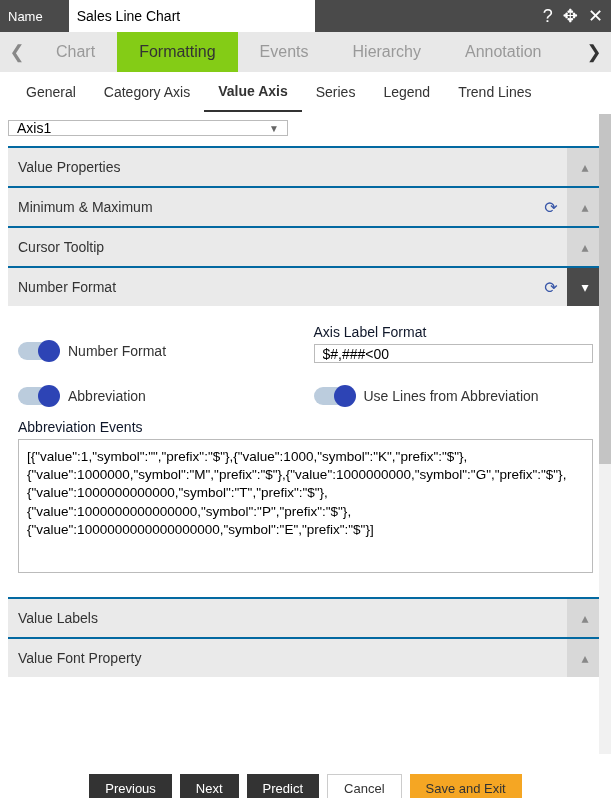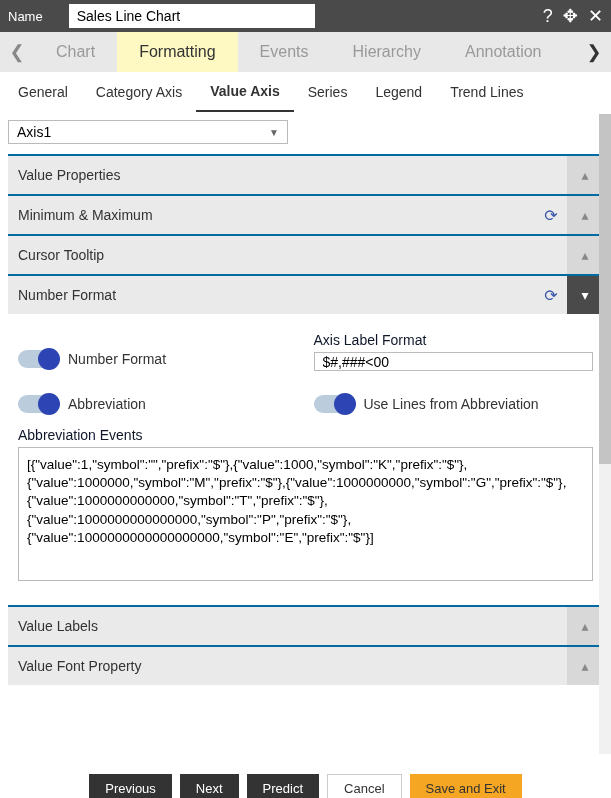--- a/index.html
+++ b/index.html
@@ -1,34 +1,34 @@
 <!DOCTYPE html>
 <html><head>
 <meta charset="utf-8">
 <style>
 * { box-sizing: border-box; margin: 0; padding: 0; font-family: Arial, sans-serif; }
 body { width: 611px; height: 798px; background: #fff; overflow: hidden; }
 
 .header { height: 32px; background: #4a4a4a; display: flex; align-items: center; padding: 0 8px; }
 .header-label { color: #fff; font-size: 13px; margin-right: 26px; }
-.header-input { height: 24px; width: 246px; border: none; padding: 0 8px; font-size: 14px; }
+.header-input { height: 32px; width: 246px; border: none; padding: 0 8px; font-size: 14px; }
 .header-spacer { flex: 1; }
 .header-icon { color: #fff; font-size: 18px; margin-left: 10px; cursor: pointer; }
 
 .tabs-row { height: 40px; background: #e8e8e8; display: flex; align-items: stretch; }
 .tabs-row .nav-arrow { width: 34px; display: flex; align-items: center; justify-content: center; color: #888; cursor: pointer; font-size: 18px; }
 .tabs-row .tab { padding: 0 22px; display: flex; align-items: center; color: #999; font-size: 16px; cursor: pointer; }
-.tabs-row .tab.active { background: #fef9c3; color: #333; }
+.tabs-row .tab.active { background: #84cc16; color: #333; }
 
-.subtabs-row { height: 40px; display: flex; align-items: center; padding: 0 4px; text-align: center; }
+.subtabs-row { height: 40px; display: flex; align-items: center; padding: 0 12px; text-align: center; }
 .subtab { padding: 0 14px; color: #333; font-size: 14px; cursor: pointer; height: 100%; display: flex; align-items: center; }
 .subtab.active { font-weight: 600; border-bottom: 2px solid #333; }
 
 .content { padding: 8px; position: relative; height: 652px; }
-.dropdown { width: 280px; height: 24px; border: 1px solid #bbb; padding: 0 8px; display: flex; align-items: center; justify-content: space-between; font-size: 14px; background: #fff; cursor: pointer; }
+.dropdown { width: 280px; height: 16px; border: 1px solid #bbb; padding: 0 8px; display: flex; align-items: center; justify-content: space-between; font-size: 14px; background: #fff; cursor: pointer; }
 .dropdown .arrow { font-size: 10px; color: #666; }
 
 .panels { margin-top: 10px; }
 .panel { background: #eaeaea; height: 40px; display: flex; align-items: center; justify-content: space-between; padding: 0 0 0 10px; border-top: 2px solid #0369a1; }
 .panel-title { font-size: 14px; color: #333; }
 .panel-actions { display: flex; align-items: stretch; height: 100%; }
 .refresh-icon { width: 32px; display: flex; align-items: center; justify-content: center; color: #3957a8; font-size: 16px; cursor: pointer; }
 .collapse-btn { width: 36px; background: #d8d8d8; display: flex; align-items: center; justify-content: center; color: #888; cursor: pointer; font-size: 14px; }
 .collapse-btn.dark { background: #4a4a4a; color: #fff; }
 

